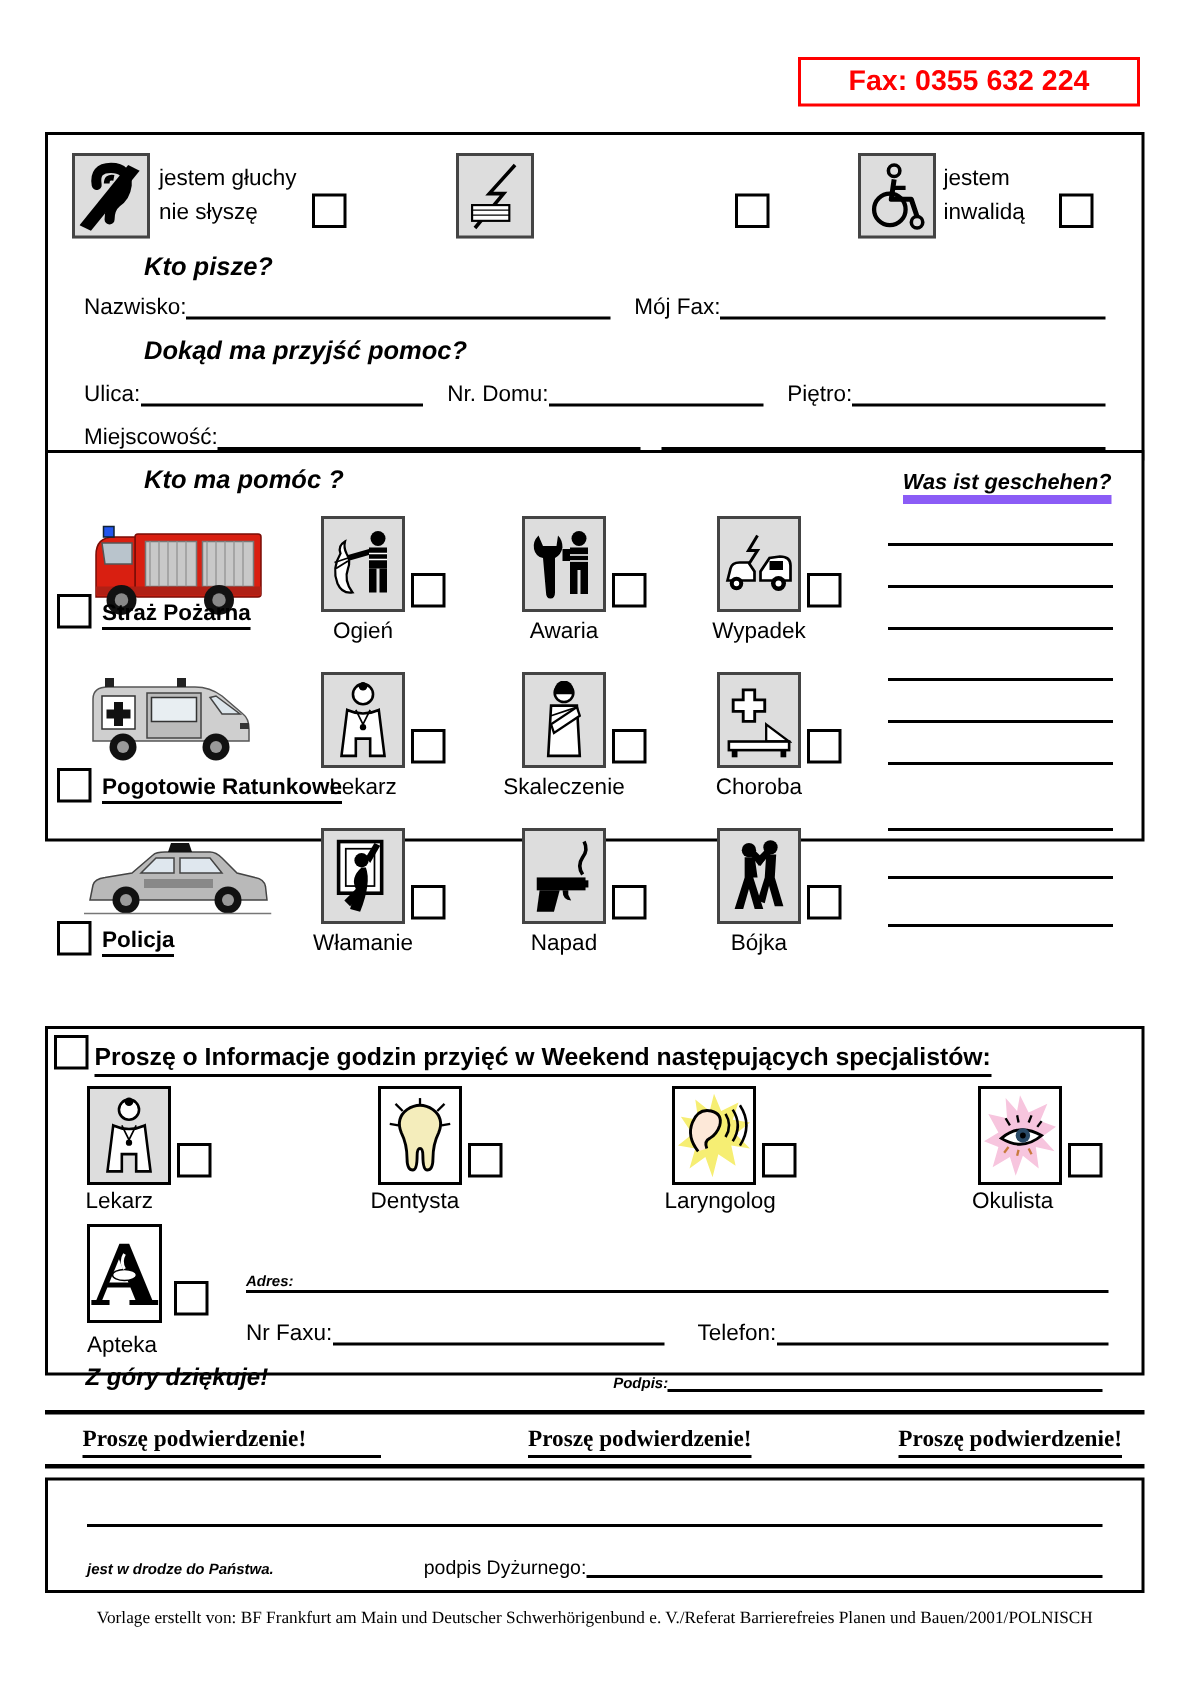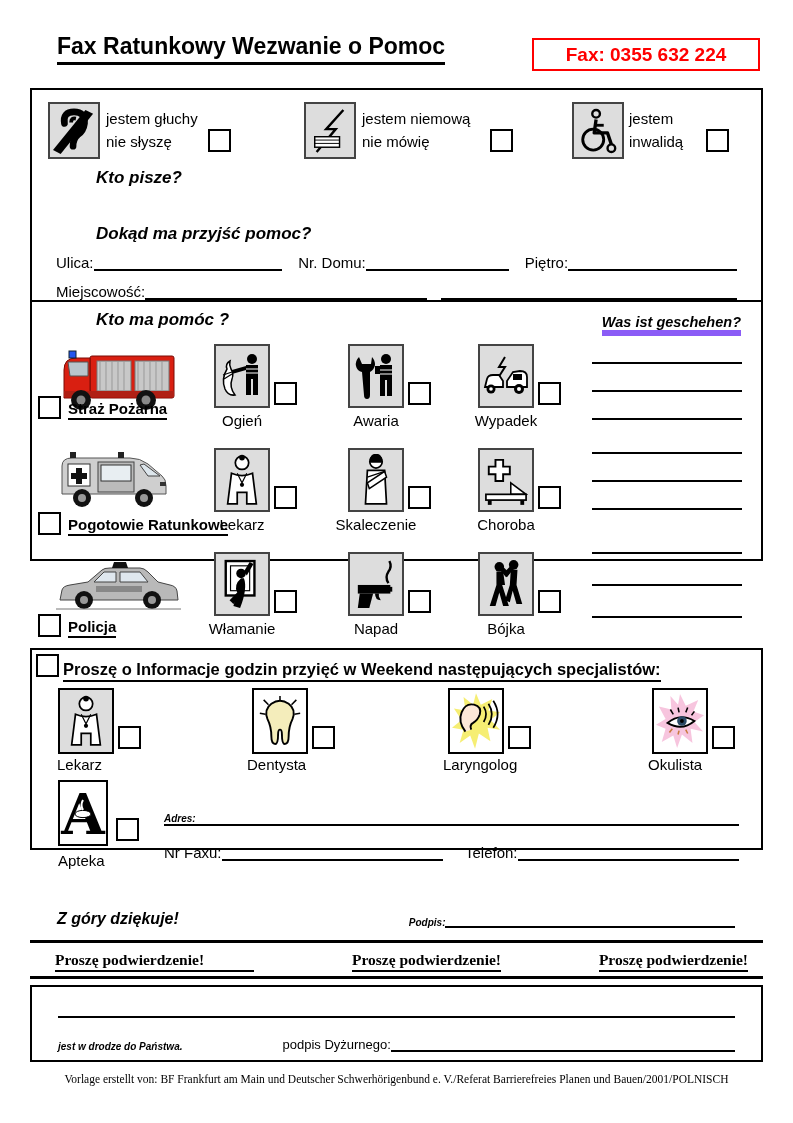--- a/index.html
+++ b/index.html
@@ -14,21 +14,21 @@
     border-bottom:3px solid #000; padding-bottom:2px; white-space:nowrap;
   }
   .faxbox {
     position:absolute; left:532px; top:38px; width:228px; height:33px;
     border:2px solid #ff0000; color:#ff0000; font-weight:bold; font-size:19px;
     display:flex; align-items:center; justify-content:center; white-space:nowrap;
   }
   .formbox { position:absolute; left:30px; width:733px; border:2px solid #000; background:#fff; }
   #box-who    { top:88px;  height:219px; }
   #box-help   { top:300px; height:261px; }
-  #box-spec   { top:648px; height:202px; }
+  #box-spec   { top:684px; height:233px; }
   #box-arrive { top:985px; height:77px;  }
   .iconframe {
     position:absolute; background:#ddd; border:2px solid #444;
     display:flex; align-items:center; justify-content:center;
   }
   .white { background:#fff; border-color:#000; }
   .cb { position:absolute; width:23px; height:23px; border:2px solid #000; background:#fff; }
   .dis-label { position:absolute; font-size:15px; line-height:1.55; white-space:nowrap; }
   .h-bi { font-weight:bold; font-style:italic; font-size:17px; white-space:nowrap;margin-left:40px; }
   .frow { position:absolute; display:flex; align-items:flex-end; font-size:15px; height:21px; }
@@ -55,21 +55,20 @@
     position:absolute; left:0; right:0; top:1073px; text-align:center;
     font-family:"Liberation Serif", serif; font-size:11.5px; white-space:nowrap;
   }
   svg { display:block; }
 </style>
 </head>
 <body>
 
 <div class="page">
 
-  <div class="title">Fax Ratunkowy Wezwanie o Pomoc</div>
   <div class="faxbox">
     <span>Fax: 0355 632 224</span>
   </div>
 
   <div id="box-who" class="formbox">
 
     <div class="iconframe" style="left:16px;top:12px;width:52px;height:57px">
       <svg viewBox="0 0 44 48" width="42" height="46">
         <path d="M12 16 Q10 4 22 4 Q34 4 33 16 Q32 24 26 28 Q21 32 21 40" fill="none" stroke="#000" stroke-width="7" stroke-linecap="round"></path>
         <path d="M19 15 Q19 10 24 11" fill="none" stroke="#000" stroke-width="4"></path>
@@ -82,44 +81,47 @@
     </div>
     <div class="cb" style="left:176px;top:39px"></div>
 
     <div class="iconframe" style="left:272px;top:12px;width:52px;height:57px">
       <svg viewBox="0 0 44 48" width="42" height="46">
         <polyline points="36,2 18,22 28,22 8,46" fill="none" stroke="#000" stroke-width="2.5"></polyline>
         <rect x="6" y="30" width="26" height="11" fill="#fff" stroke="#000" stroke-width="1.5"></rect>
         <line x1="6" y1="33.5" x2="32" y2="33.5" stroke="#000"></line>
         <line x1="6" y1="37" x2="32" y2="37" stroke="#000"></line>
       </svg>
-    </div>
-    <div class="dis-label" style="left:330px;top:17px">
-      <div>jestem niemową</div>
-      <div>nie mówię</div>
     </div>
     <div class="cb" style="left:458px;top:39px"></div>
 
     <div class="iconframe" style="left:540px;top:12px;width:52px;height:57px">
       <svg viewBox="0 0 44 48" width="42" height="46">
         <circle cx="17" cy="33" r="11" fill="none" stroke="#000" stroke-width="3"></circle>
         <circle cx="36" cy="42" r="4" fill="none" stroke="#000" stroke-width="2.5"></circle>
         <circle cx="20" cy="6" r="4" fill="none" stroke="#000" stroke-width="2.5"></circle>
         <path d="M20 12 L18 26 L32 26 L36 38" fill="none" stroke="#000" stroke-width="3.5" stroke-linejoin="round"></path>
         <path d="M18 18 L28 18" stroke="#000" stroke-width="3"></path>
       </svg>
     </div>
     <div class="dis-label" style="left:597px;top:17px">
       <div>jestem</div>
       <div>inwalidą</div>
     </div>
     <div class="cb" style="left:674px;top:39px"></div>
 
     <div class="abs h-bi" style="left:24px;top:78px">Kto pisze?</div>
 
+    <div class="frow" style="left:24px;right:24px;top:102px">
+      <span>Nazwisko:</span>
+      <div class="wl" style="flex:1.1"></div>
+      <div class="sp"></div>
+      <span>Mój Fax:</span>
+      <div class="wl"></div>
+    </div>
 
     <div class="abs h-bi" style="left:24px;top:134px">Dokąd ma przyjść pomoc?</div>
 
     <div class="frow" style="left:24px;right:24px;top:160px">
       <span>Ulica:</span>
       <div class="wl" style="flex:0.95"></div>
       <div class="sp"></div>
       <span>Nr. Domu:</span>
       <div class="wl" style="flex:0.72"></div>
       <div class="sp"></div>

